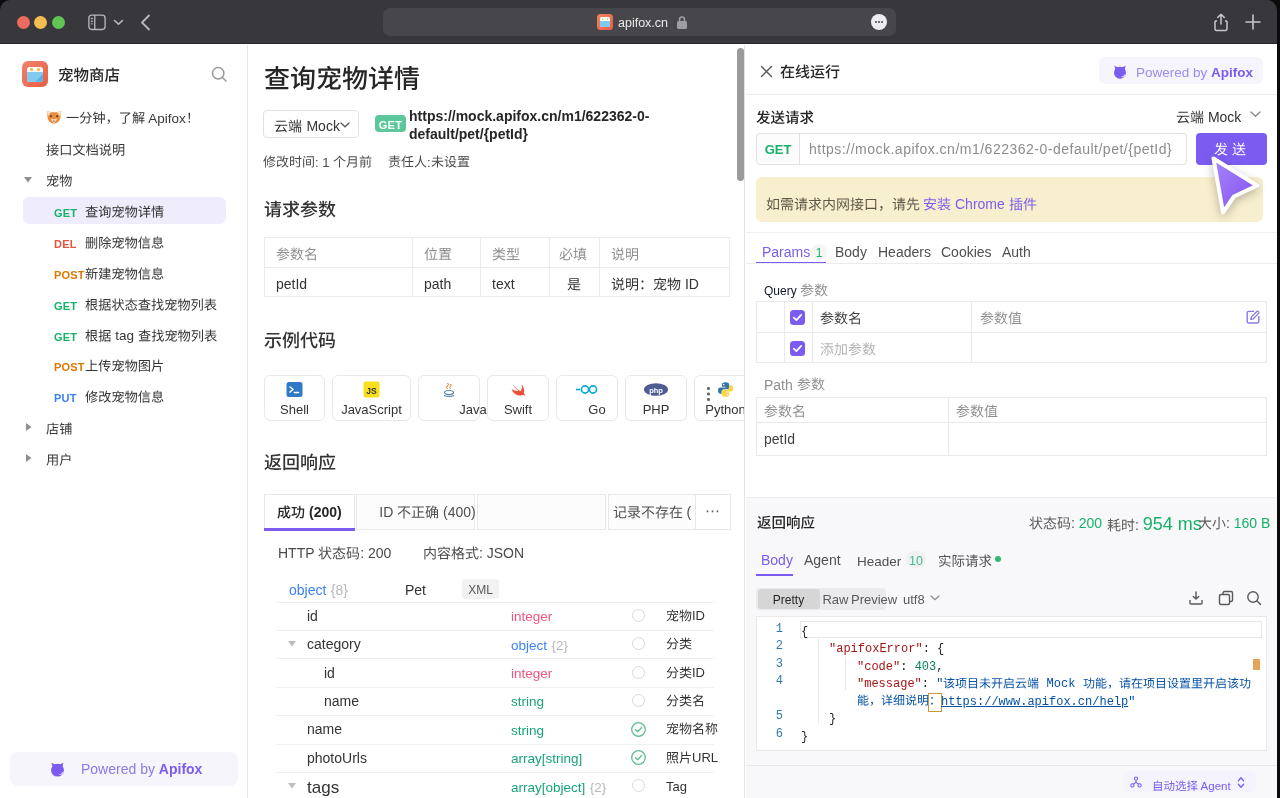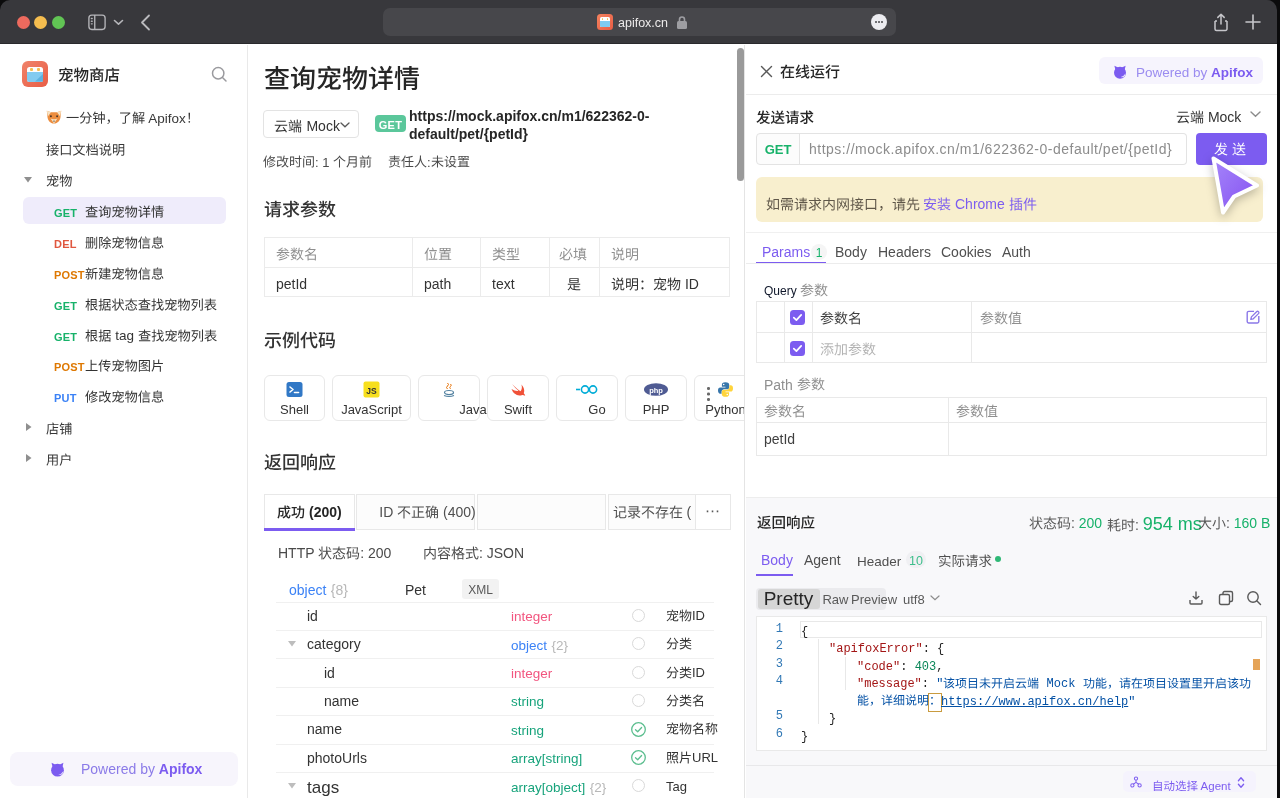--- a/index.html
+++ b/index.html
@@ -721,21 +721,21 @@
         <g fill="#4f4f4f" transform="translate(0,11.88) scale(0.01350,-0.01350)">
           <use href="#g126" x="0"></use>
           <use href="#g127" x="1000"></use>
           <use href="#g112" x="2000"></use>
           <use href="#g113" x="3000"></use>
         </g>
       </svg></div>
     <div class="ab" style="left:249px;top:511px;width:6px;height:6px;border-radius:50%;background:#2FB876;"></div>
     <div class="ab" style="left:10px;top:528.5px;width:37px;height:2.5px;background:#7C5CF0;"></div>
     <div class="ab" style="left:10.0px;top:543.0px;width:130px;height:22px;background:#ebebee;border-radius:4px;"></div>
-    <div class="ab" style="left:11.5px;top:544.0px;width:62px;height:20px;background:#d6d6d6;border-radius:3px;text-align:center;line-height:20px;"><span style="font-size:19px;color:#262626">Pretty</span></div>
+    <div class="ab" style="left:11.5px;top:544.0px;width:62px;height:20px;background:#d6d6d6;border-radius:3px;text-align:center;line-height:20px;"><span style="font-size:12px;color:#262626">Pretty</span></div>
     <div class="ab" style="left:73.0px;top:544.0px;width:33px;text-align:center;line-height:20px;"><span style="font-size:13px;color:#595959">Raw</span></div>
     <div class="ab" style="left:105.0px;top:544.0px;width:35px;text-align:center;line-height:20px;white-space:nowrap;"><span style="font-size:13px;color:#595959">Preview</span></div>
     <div class="ab" style="left:157.0px;top:545.0px;"><span style="font-size:13px;color:#595959">utf8</span></div>
     <svg class="ab" style="left:184px;top:549.5px" width="10" height="6" viewBox="0 0 10 6">
       <path d="M1 1 L5 4.6 L9 1" fill="none" stroke="#8c8c8c" stroke-width="1.2" stroke-linecap="round"></path>
     </svg>
     <svg class="ab" style="left:442px;top:545px" width="16" height="16" viewBox="0 0 16 16">
 <path d="M2 10 V13 a1 1 0 0 0 1 1 H13 a1 1 0 0 0 1-1 V10" fill="none" stroke="#595959" stroke-width="1.4"></path>
 <path d="M8 2 V9 M8 9 L5.2 6.4 M8 9 L10.8 6.4" fill="none" stroke="#595959" stroke-width="1.4" stroke-linecap="round"></path>
     </svg>

